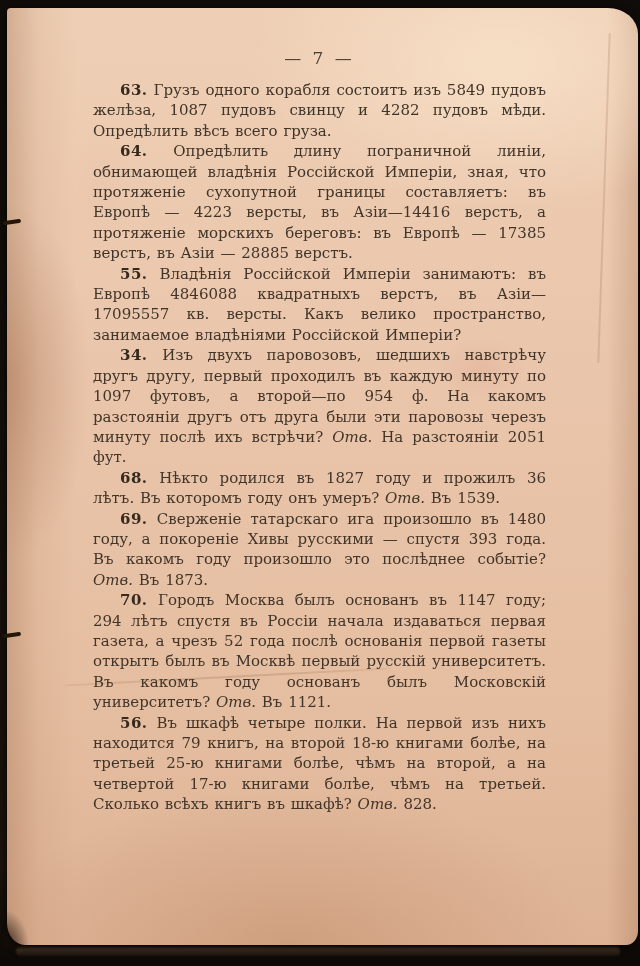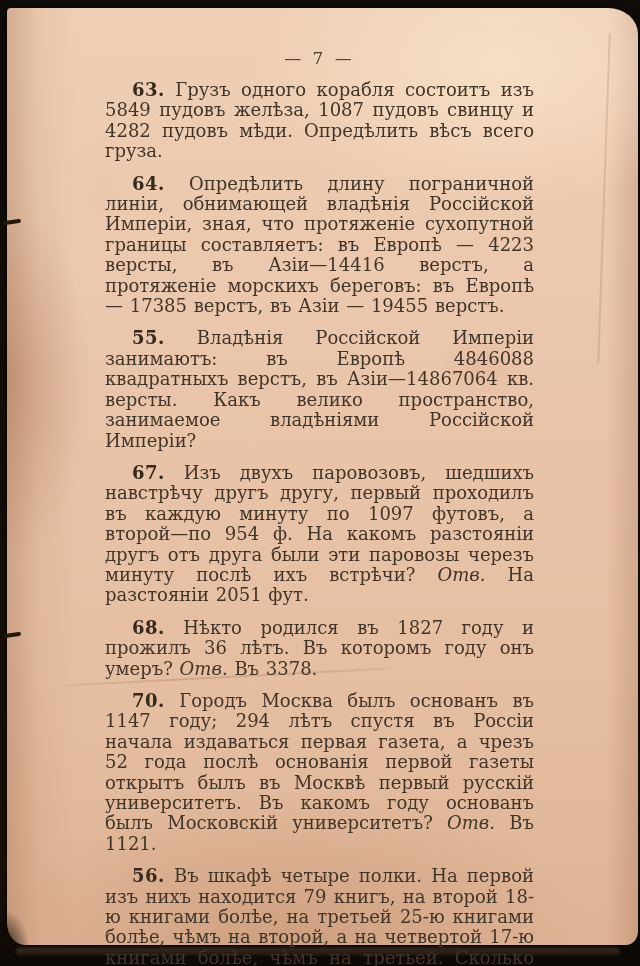--- a/index.html
+++ b/index.html
@@ -89,22 +89,22 @@
     color: #41352a;
   }
   .page-number {
     text-align: center;
     font-size: 17px;
     letter-spacing: 3px;
     color: #4a3d31;
     margin: 0 0 12px 0;
   }
   p.problem {
-    margin: 12px;
-    font-size: 18px;
+    margin: 0;
+    font-size: 15px;
     line-height: 20.4px;
     text-align: justify;
     text-indent: 27px;
     word-spacing: 1px;
   }
   p.problem .num {
     font-weight: bold;
     color: #362a1e;
     letter-spacing: 0.5px;
   }
@@ -132,47 +132,53 @@
 
     <p class="problem">
       <span class="num">63.</span>
       <span>Грузъ одного корабля состоитъ изъ 5849 пудовъ желѣза, 1087 пудовъ свинцу и 4282 пудовъ мѣди. Опредѣлить вѣсъ всего груза.</span>
       
       
     </p>
 
     <p class="problem">
       <span class="num">64.</span>
-      <span>Опредѣлить длину пограничной линіи, обнимающей владѣнія Россійской Имперіи, зная, что протяженіе сухопутной границы составляетъ: въ Европѣ — 4223 версты, въ Азіи—14416 верстъ, а протяженіе морскихъ береговъ: въ Европѣ — 17385 верстъ, въ Азіи — 19455 верстъ.</span>
+      <span>Опредѣлить длину пограничной линіи, обнимающей владѣнія Россійской Имперіи, зная, что протяженіе сухопутной границы составляетъ: въ Европѣ — 4223 версты, въ Азіи—14416 верстъ, а протяженіе морскихъ береговъ: въ Европѣ — 17385 верстъ, въ Азіи — 28885 верстъ.</span>
       
       
     </p>
 
 
     <p class="problem">
       <span class="num">55.</span>
-      <span>Владѣнія Россійской Имперіи занимаютъ: въ Европѣ 4846088 квадратныхъ верстъ, въ Азіи—14867064 кв. версты. Какъ велико пространство, занимаемое владѣніями Россійской Имперіи?</span>
+      <span>Владѣнія Россійской Имперіи занимаютъ: въ Европѣ 4846088 квадратныхъ верстъ, въ Азіи—17095557 кв. версты. Какъ велико пространство, занимаемое владѣніями Россійской Имперіи?</span>
       
       
     </p>
 
     <p class="problem">
-      <span class="num">67.</span>
+      <span class="num">34.</span>
       <span>Изъ двухъ паровозовъ, шедшихъ навстрѣчу другъ другу, первый проходилъ въ каждую минуту по 1097 футовъ, а второй—по 954 ф. На какомъ разстояніи другъ отъ друга были эти паровозы черезъ минуту послѣ ихъ встрѣчи?</span>
       <em class="ans-label">Отв.</em>
       <span>На разстояніи 2051 фут.</span>
     </p>
 
     <p class="problem">
       <span class="num">68.</span>
       <span>Нѣкто родился въ 1827 году и прожилъ 36 лѣтъ. Въ которомъ году онъ умеръ?</span>
       <em class="ans-label">Отв.</em>
-      <span>Въ 3378.</span>
+      <span>Въ 1539.</span>
     </p>
 
+    <p class="problem">
+      <span class="num">69.</span>
+      <span>Сверженіе татарскаго ига произошло въ 1480 году, а покореніе Хивы русскими — спустя 393 года. Въ какомъ году произошло это послѣднее событіе?</span>
+      <em class="ans-label">Отв.</em>
+      <span>Въ 1873.</span>
+    </p>
 
     <p class="problem">
       <span class="num">70.</span>
       <span>Городъ Москва былъ основанъ въ 1147 году; 294 лѣтъ спустя въ Россіи начала издаваться первая газета, а чрезъ 52 года послѣ основанія первой газеты открытъ былъ въ Москвѣ первый русскій университетъ. Въ какомъ году основанъ былъ Московскій университетъ?</span>
       <em class="ans-label">Отв.</em>
       <span>Въ 1121.</span>
     </p>
 
     <p class="problem">
       <span class="num">56.</span>

